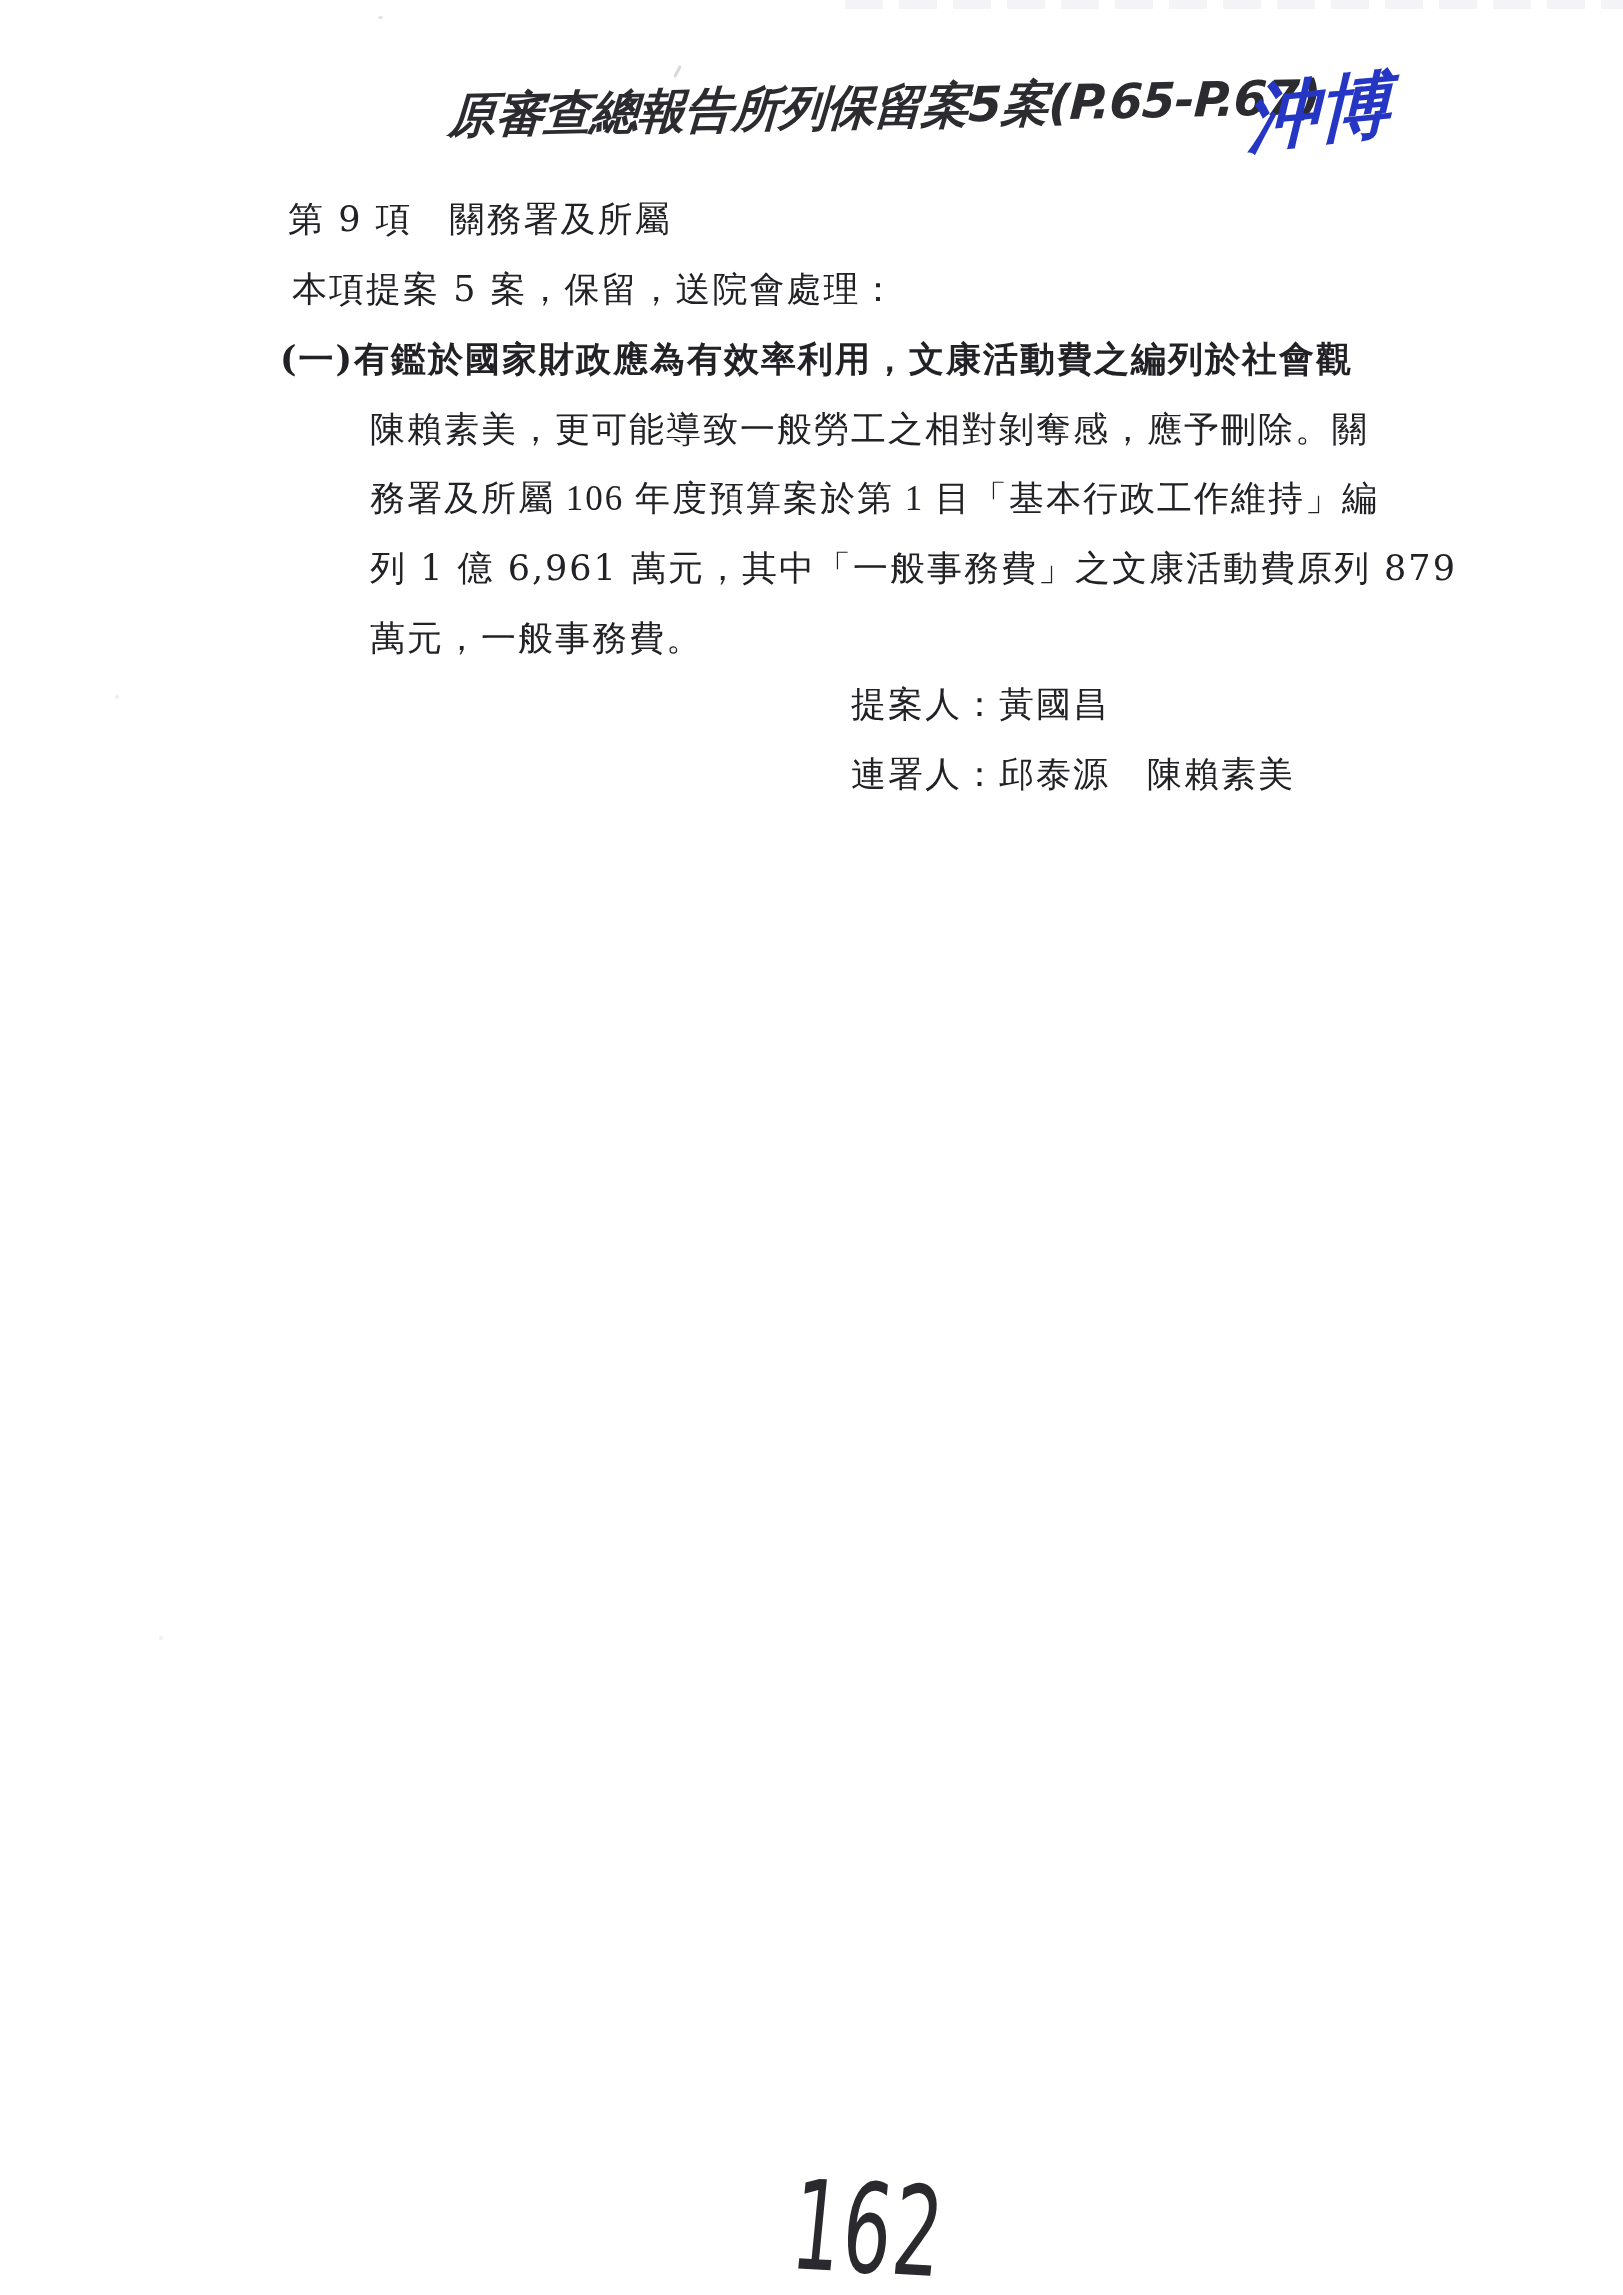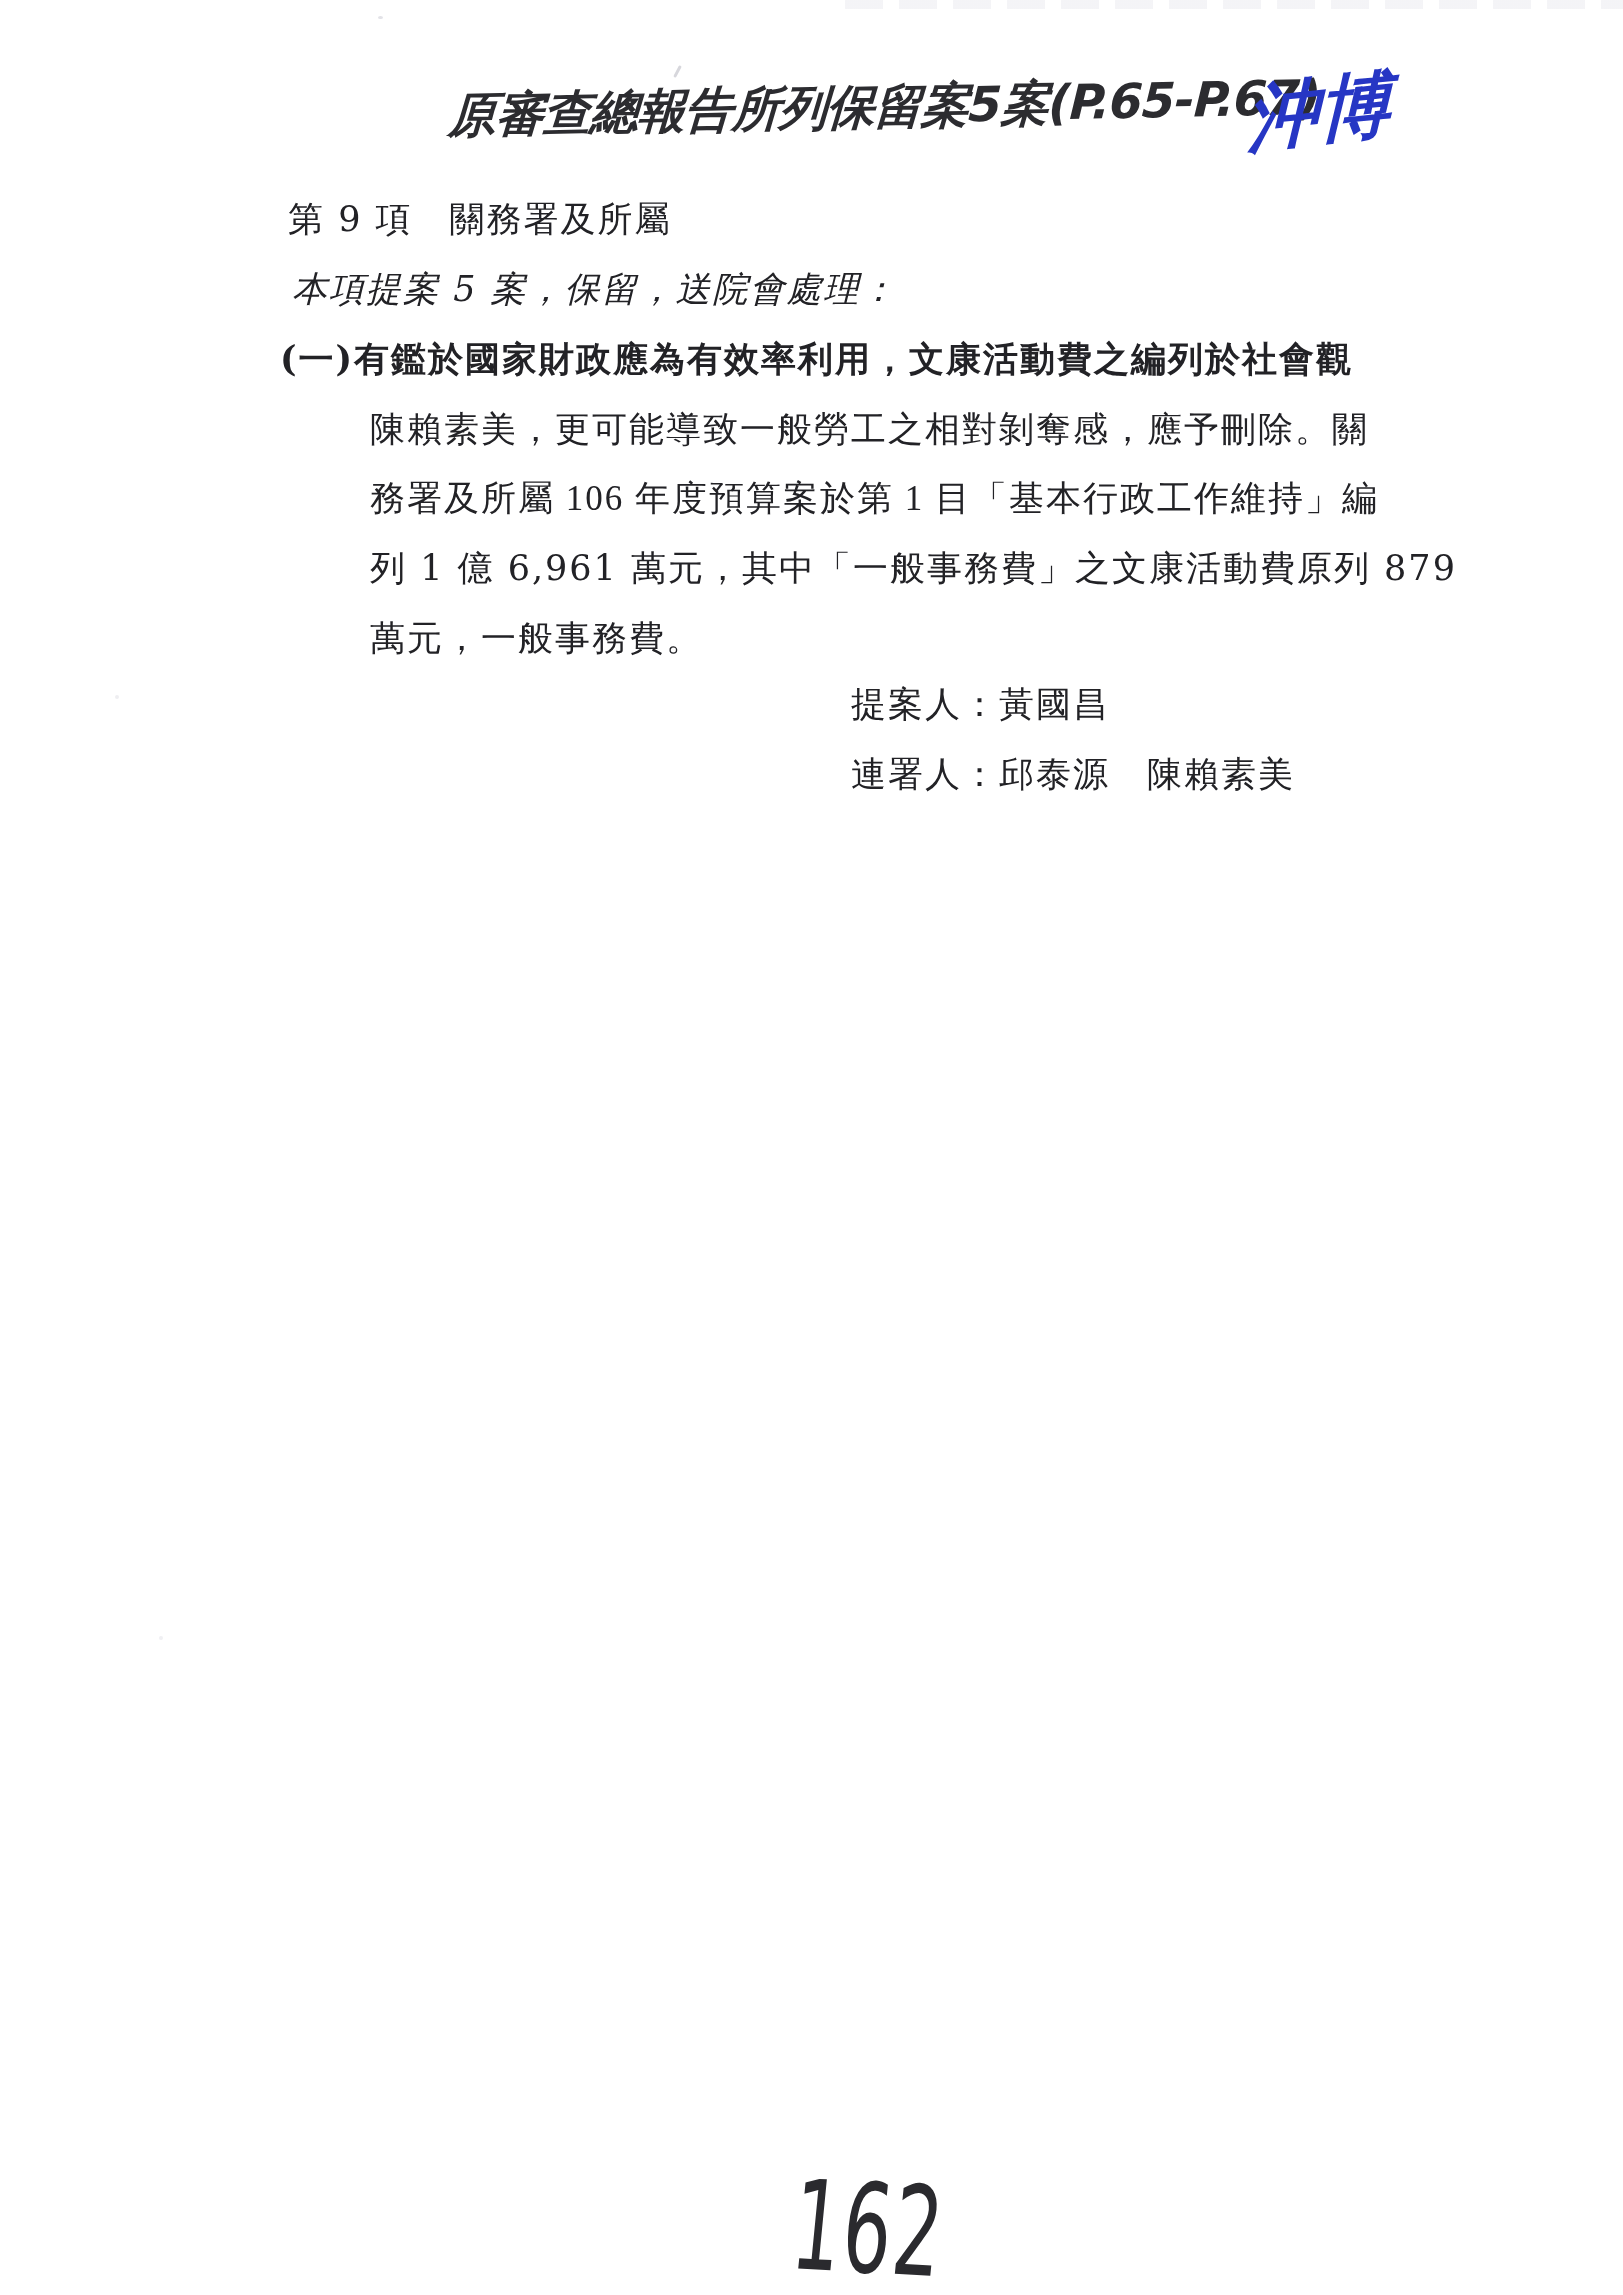--- a/index.html
+++ b/index.html
@@ -55,21 +55,21 @@
   
   .line {
     position: absolute;
     white-space: nowrap;
     font-size: 35px;
     letter-spacing: 2px;
     color: #222226;
     font-family: "DejaVu Serif", serif;
   }
   .l-heading { left: 288px;  top: 196px; }
-  .l-intro   { left: 292px;  top: 266px; font-style: italic; }
+  .l-intro   { left: 292px;  top: 266px; }
   .l-p1      { left: 280px;  top: 336px; font-weight: bold; }
   .l-p2      { left: 370px;  top: 406px; }
   .l-p3      { left: 370px;  top: 475px; font-family: Liberation Serif, serif; }
   .l-p4      { left: 370px;  top: 545px; }
   .l-p5      { left: 370px;  top: 615px; }
   .l-proposer{ left: 851px; top: 681px; }
   .l-cosign  { left: 851px; top: 751px; }
 </style>
 </head>
 <body>

